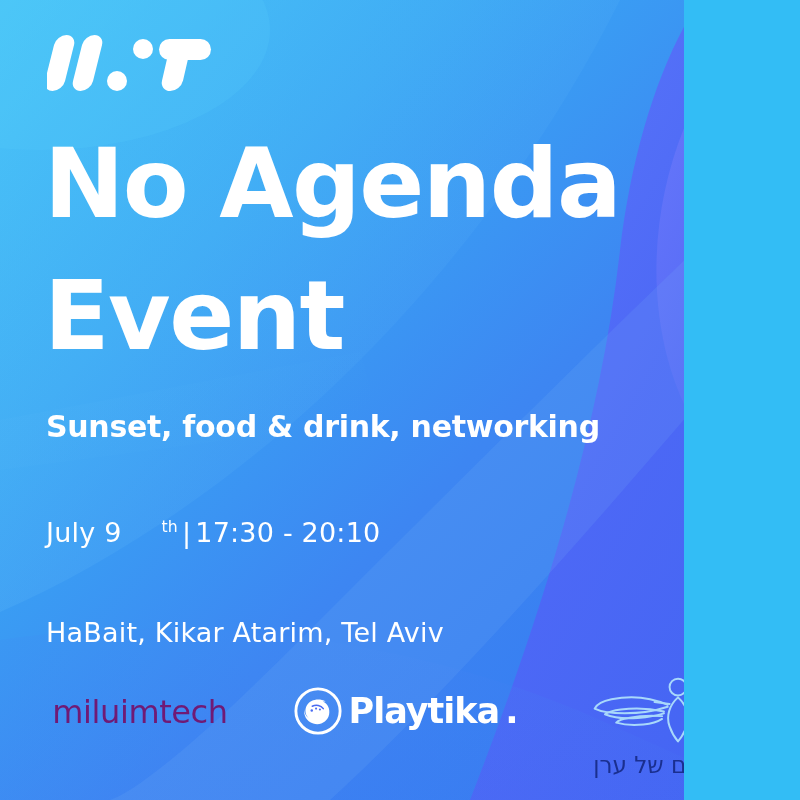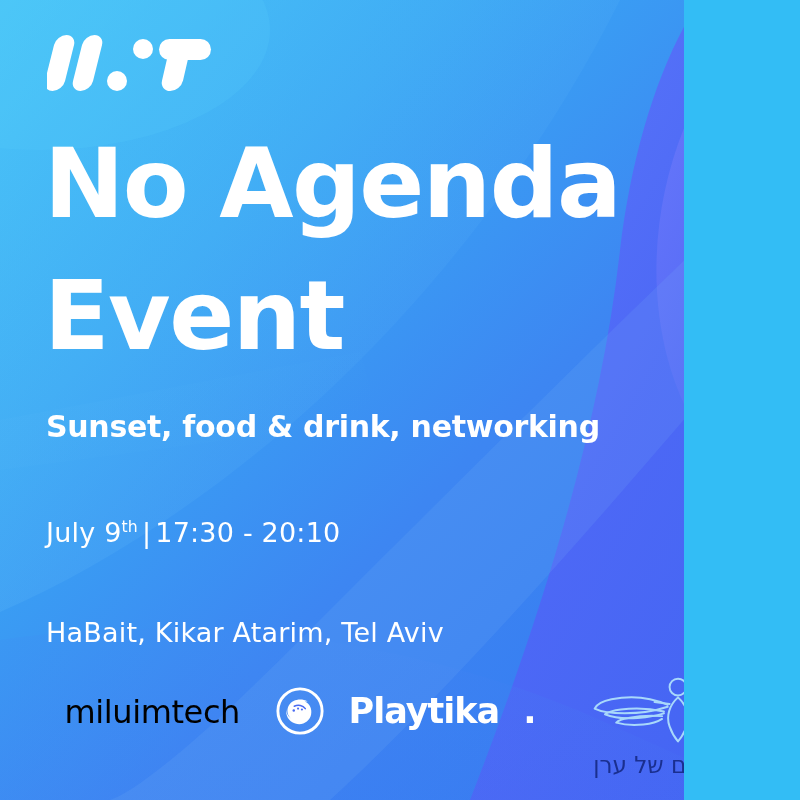--- a/index.html
+++ b/index.html
@@ -66,51 +66,50 @@
     left:46px;
     color:#ffffff;
     font-family:"DejaVu Sans", sans-serif;
     font-weight:400;
     font-size:27px;
     letter-spacing:0.2px;
     white-space:nowrap;
   }
   .detail-date { top:517px; }
   .detail-place { top:569px;margin-top:48px; }
-  .sup { font-size:0.58em; vertical-align:super; line-height:0; }
+  .sup { font-size:0.58em; vertical-align:super; line-height:0;margin-left:40px; }
   .sep { padding:0 4px; }
 
   
   .sponsors {
     position:absolute;
     left:0; top:660px;
     width:800px; height:140px;
   }
   .sponsor {
     position:absolute;
     display:flex;
     align-items:center;
     justify-content:center;
   }
 
   .sponsor-miluimtech {
     left:40px; top:28px;
     width:200px; height:48px;
-    color:#000000;
+    color:#701a75;
     font-family:"DejaVu Sans", sans-serif;
     font-weight:400;
     font-size:32px;
     letter-spacing:-0.4px;
-    justify-content:flex-end;
   }
 
   .sponsor-playtika {
     left:300px; top:20px;
     width:210px; height:62px;
-    gap:24px;
+    gap:6px;
   }
   .playtika-word {
     color:#ffffff;
     font-family:"DejaVu Sans", sans-serif;
     font-weight:700;
     font-size:35px;
     letter-spacing:-1px;
   }
   .playtika-dot { font-weight:700; }
 

